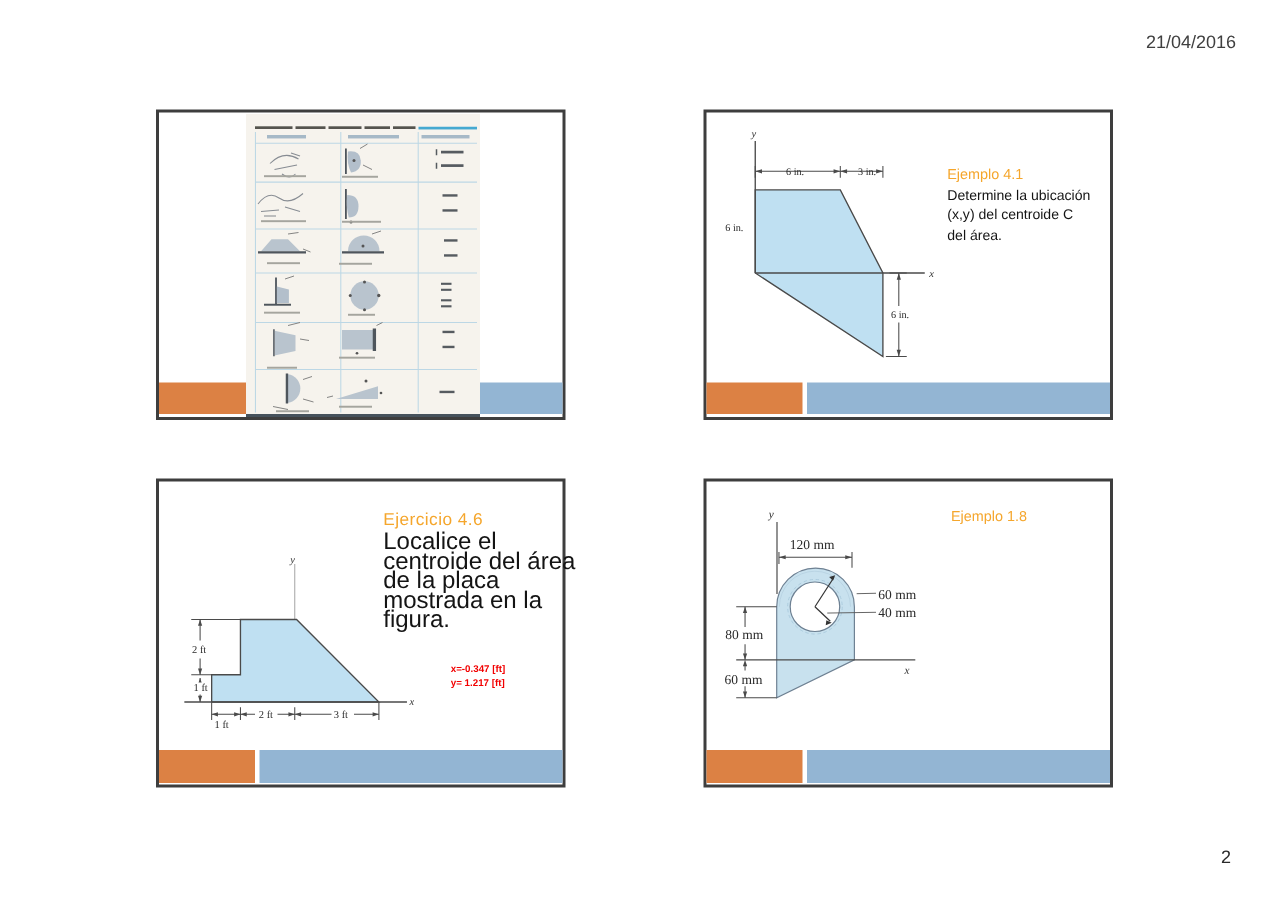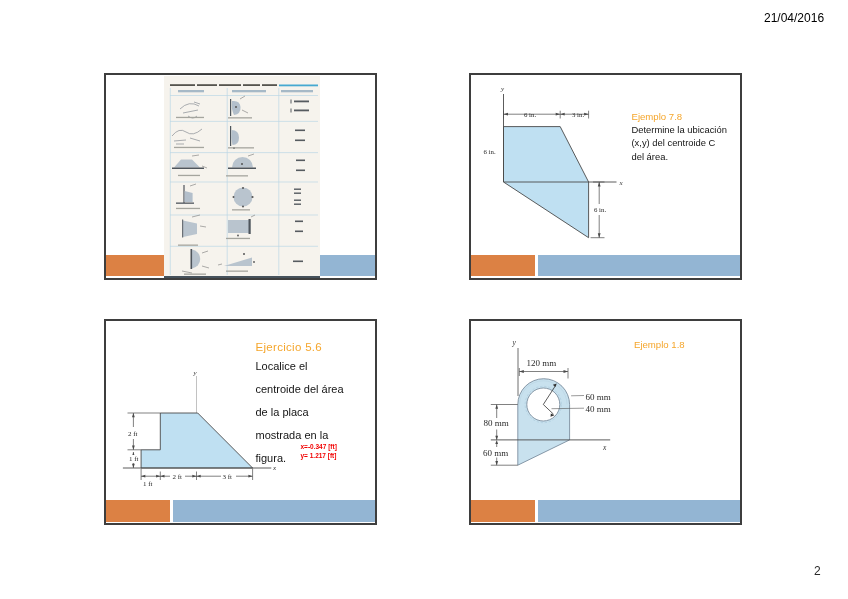--- a/index.html
+++ b/index.html
@@ -7,21 +7,21 @@
   .abs{position:absolute}
   .slide{position:absolute;width:273px;height:207px;border:2px solid #3e3e3e;box-sizing:border-box;background:#fff}
   .obar{position:absolute;background:#dc8144}
   .bbar{position:absolute;background:#93b5d3}
   .title{position:absolute;color:#f5a62c;white-space:nowrap}
   .body{position:absolute;color:#141414;white-space:nowrap}
 </style>
 </head>
 <body>
 
-<div class="abs" style="left:764px;top:11px;font-size:12px;color:#000000">21/04/2016</div>
+<div class="abs" style="left:764px;top:21px;font-size:12px;color:#404040">21/04/2016</div>
 
 <div class="abs" style="left:814px;top:564px;font-size:12px;color:#2a2a2a">2</div>
 
 <div class="slide" style="left:104px;top:73px">
 
   <div class="obar" style="left:0px;top:179.5px;width:64px;height:21.5px"></div>
 
   <div class="bbar" style="left:67px;top:179.5px;width:202px;height:21.5px"></div>
 
   <div class="abs" style="left:58px;top:1px;width:156px;height:202px;background:#f6f3ed">
@@ -234,21 +234,21 @@
       <line x1="119.6" y1="162.7" x2="133.5" y2="162.7"></line>
       <line x1="122" y1="107" x2="133.5" y2="107"></line>
     </g>
 
     <g fill="#4a4a4a">
       <path d="M128.2 107 l-1.4 4.5 h2.8 z"></path>
       <path d="M128.2 162.7 l-1.4 -4.5 h2.8 z"></path>
     </g>
   </svg>
 
-  <div class="title" style="left:160.5px;top:36px;font-size:9.6px">Ejemplo 7.8</div>
+  <div class="title" style="left:160.5px;top:36px;font-size:9.6px">Ejemplo 4.1</div>
 
   <div class="body" style="left:160.5px;top:48px;font-size:9.4px;line-height:13.3px">Determine la ubicación<br>(x,y) del centroide C<br>del área.</div>
 </div>
 
 <div class="slide" style="left:104px;top:318.5px;height:206px">
 
   <div class="obar" style="left:0px;top:179.5px;width:64px;height:21.5px"></div>
 
   <div class="bbar" style="left:67px;top:179.5px;width:202px;height:21.5px"></div>
 
@@ -308,23 +308,23 @@
       <path d="M146.6 155.2 l-4.2 -1.4 v2.8 z"></path>
     </g>
 
     <g fill="#2a2a2a" font-family="Liberation Serif, serif" font-size="7px">
       <text x="37" y="164.5">1 ft</text>
       <text x="66.5" y="157.8">2 ft</text>
       <text x="116.5" y="157.8">3 ft</text>
     </g>
   </svg>
 
-  <div class="title" style="left:149.5px;top:20.5px;font-size:11.5px;letter-spacing:0.3px">Ejercicio 5.6</div>
-
-  <div class="body" style="left:149.5px;top:34.8px;font-size:11px;line-height:23px">Localice el<br>centroide del área<br>de la placa<br>mostrada en la<br>figura.</div>
+  <div class="title" style="left:149.5px;top:20.5px;font-size:11.5px;letter-spacing:0.3px">Ejercicio 4.6</div>
+
+  <div class="body" style="left:149.5px;top:34.8px;font-size:16px;line-height:13px">Localice el<br>centroide del área<br>de la placa<br>mostrada en la<br>figura.</div>
 
   <div class="abs" style="left:194.5px;top:121px;font-size:6.5px;font-weight:bold;color:#f20000;line-height:9.2px;white-space:nowrap">x=-0.347 [ft]<br>y= 1.217 [ft]</div>
 </div>
 
 <div class="slide" style="left:469px;top:318.5px;height:206px">
 
   <div class="obar" style="left:0px;top:179.5px;width:64px;height:21.5px"></div>
 
   <div class="bbar" style="left:67px;top:179.5px;width:202px;height:21.5px"></div>
 

